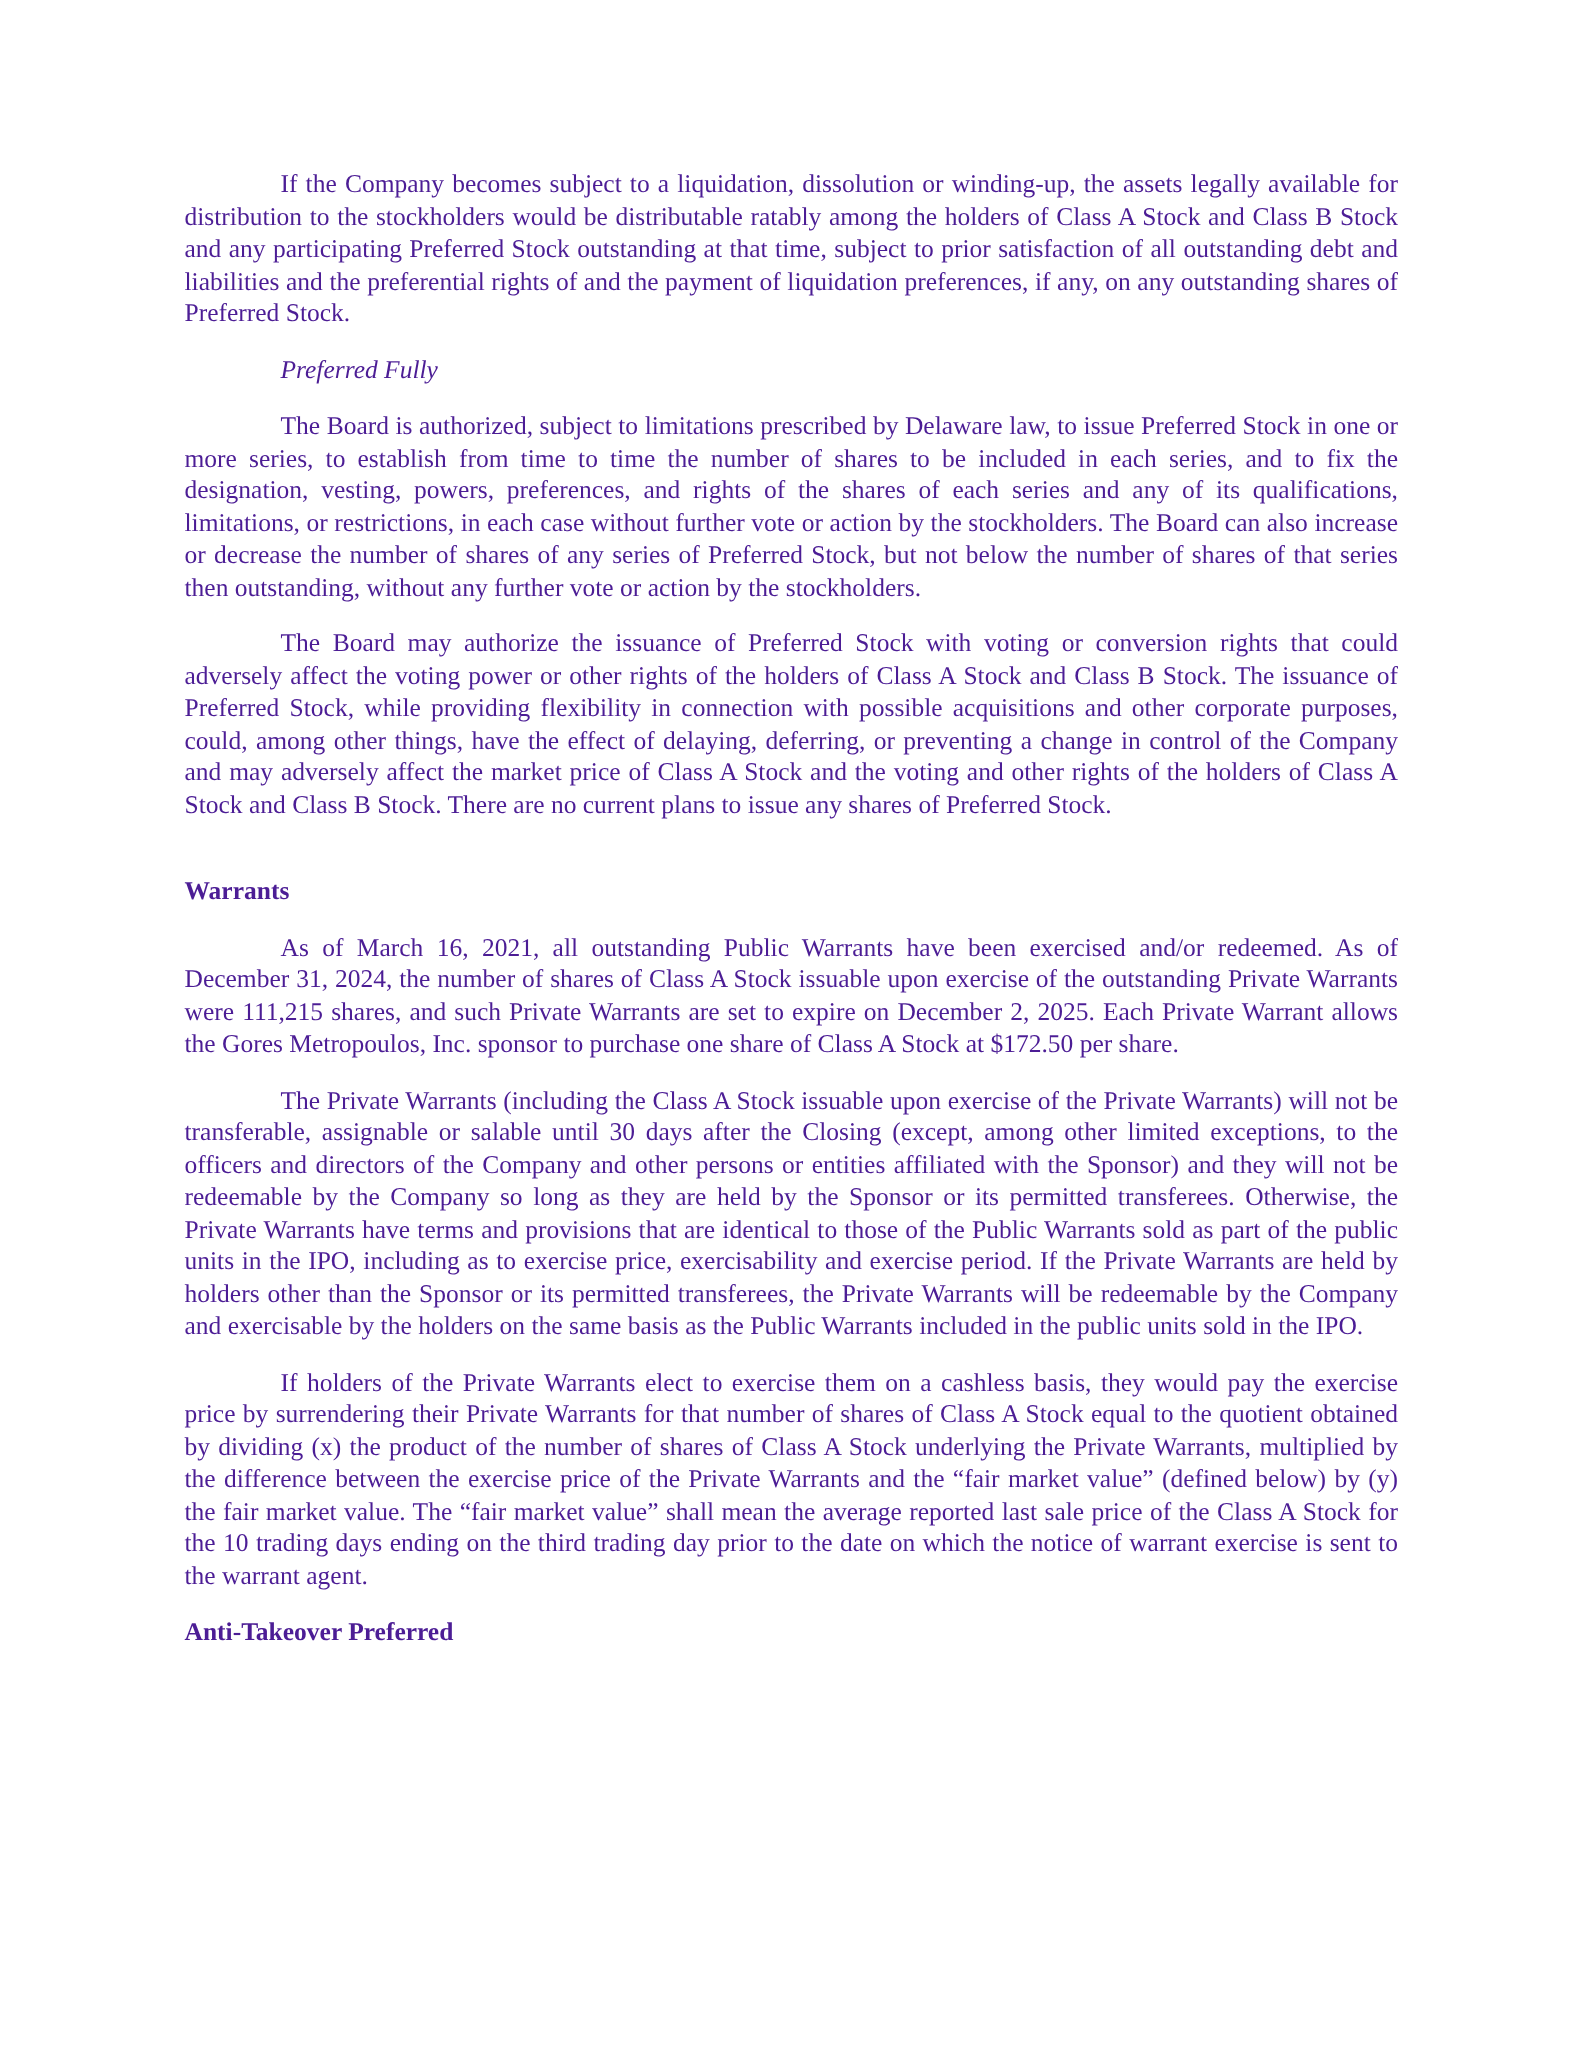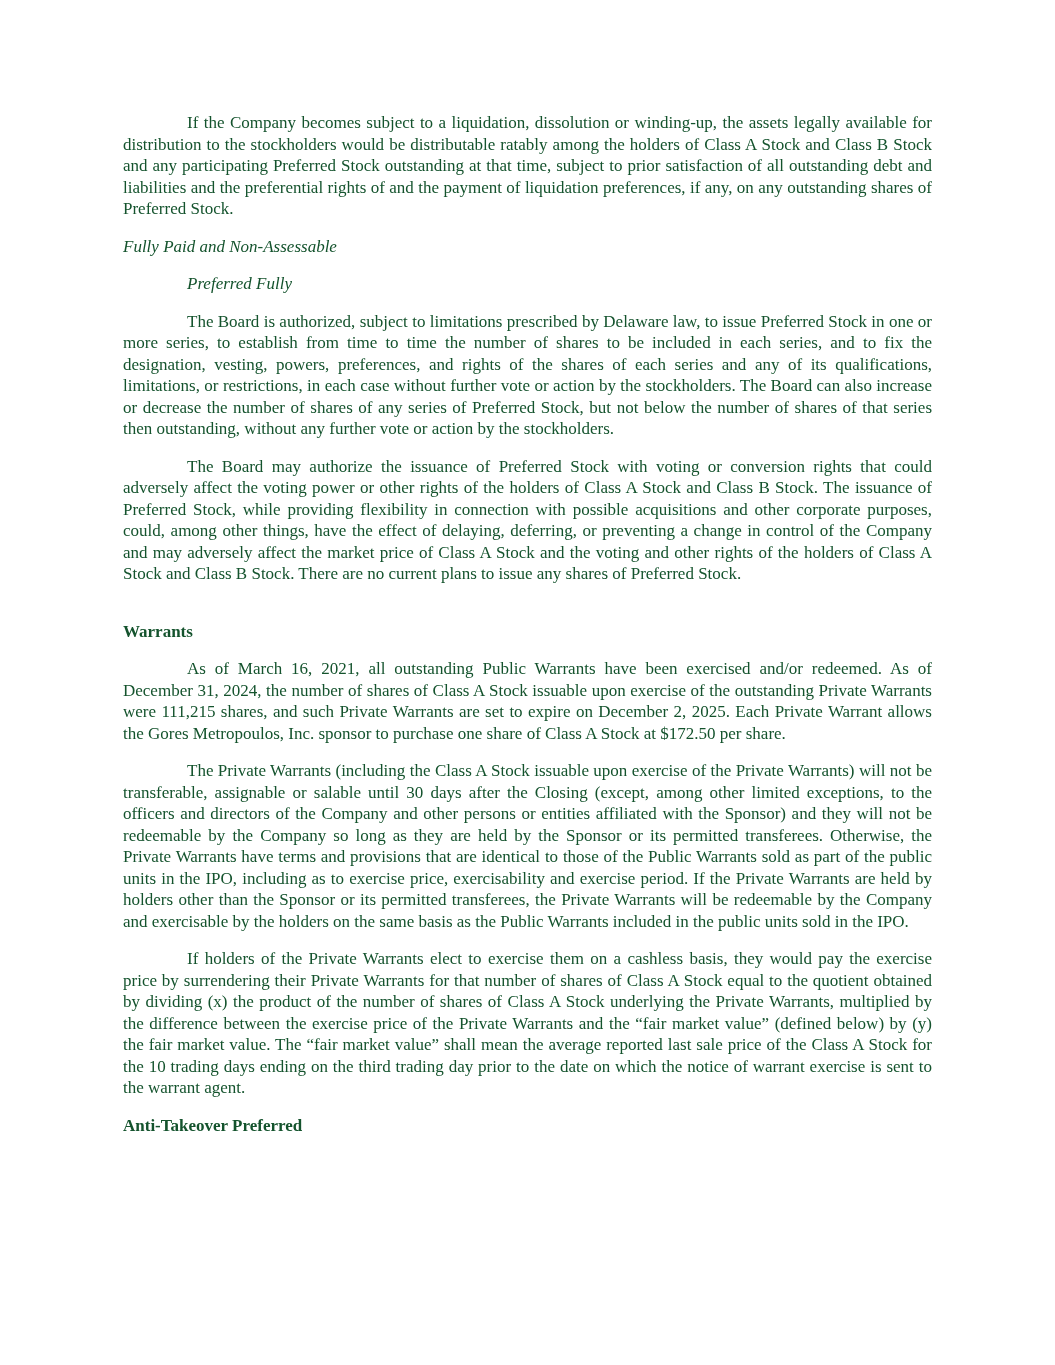--- a/index.html
+++ b/index.html
@@ -5,21 +5,21 @@
   html, body {
     margin: 0;
     padding: 0;
     background: #ffffff;
   }
   .page {
     position: relative;
     width: 1055px;
     height: 1365px;
     background: #ffffff;
-    color: #14532d;
+    color: #4c1d95;
     font-family: "Liberation Serif", "DejaVu Serif", serif;
     font-size: 17px;
     line-height: 21.5px;
     overflow: hidden;
     border-radius: 28px;
   }
   .content {
     padding: 112px 123px 0 123px;
   }
   .para {
@@ -52,21 +52,20 @@
   }
 </style>
 </head>
 <body>
 
 <div class="page">
   <div class="content">
 
     <p class="para">If the Company becomes subject to a liquidation, dissolution or winding-up, the assets legally available for distribution to the stockholders would be distributable ratably among the holders of Class A Stock and Class B Stock and any participating Preferred Stock outstanding at that time, subject to prior satisfaction of all outstanding debt and liabilities and the preferential rights of and the payment of liquidation preferences, if any, on any outstanding shares of Preferred Stock.</p>
 
-    <h3 class="heading-italic">Fully Paid and Non-Assessable</h3>
 
 
     <h3 class="heading-italic indented">Preferred Fully</h3>
 
     <p class="para">The Board is authorized, subject to limitations prescribed by Delaware law, to issue Preferred Stock in one or more series, to establish from time to time the number of shares to be included in each series, and to fix the designation, vesting, powers, preferences, and rights of the shares of each series and any of its qualifications, limitations, or restrictions, in each case without further vote or action by the stockholders. The Board can also increase or decrease the number of shares of any series of Preferred Stock, but not below the number of shares of that series then outstanding, without any further vote or action by the stockholders.</p>
 
     <p class="para">The Board may authorize the issuance of Preferred Stock with voting or conversion rights that could adversely affect the voting power or other rights of the holders of Class A Stock and Class B Stock. The issuance of Preferred Stock, while providing flexibility in connection with possible acquisitions and other corporate purposes, could, among other things, have the effect of delaying, deferring, or preventing a change in control of the Company and may adversely affect the market price of Class A Stock and the voting and other rights of the holders of Class A Stock and Class B Stock. There are no current plans to issue any shares of Preferred Stock.</p>
 
     <h3 class="heading-bold extra-gap">Warrants</h3>
 

